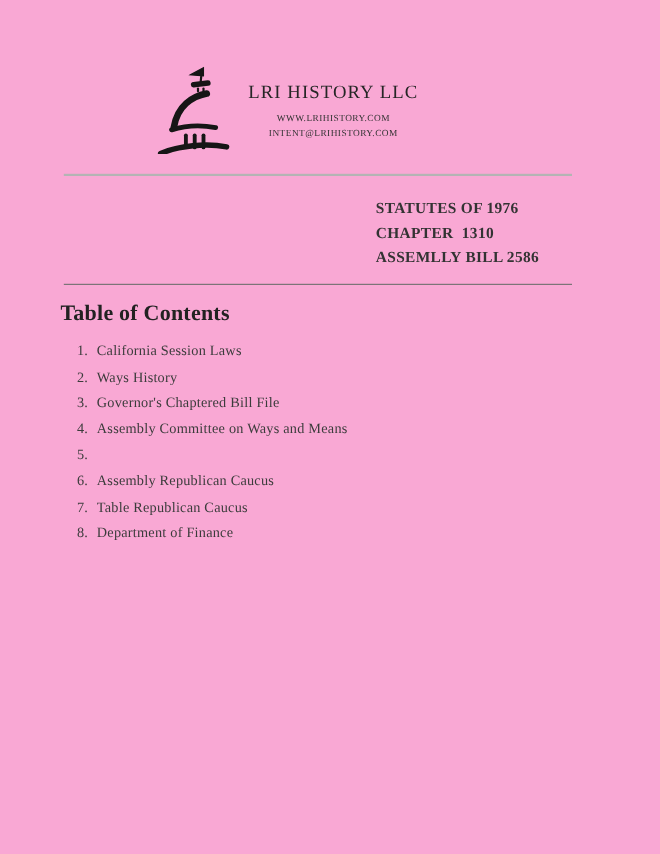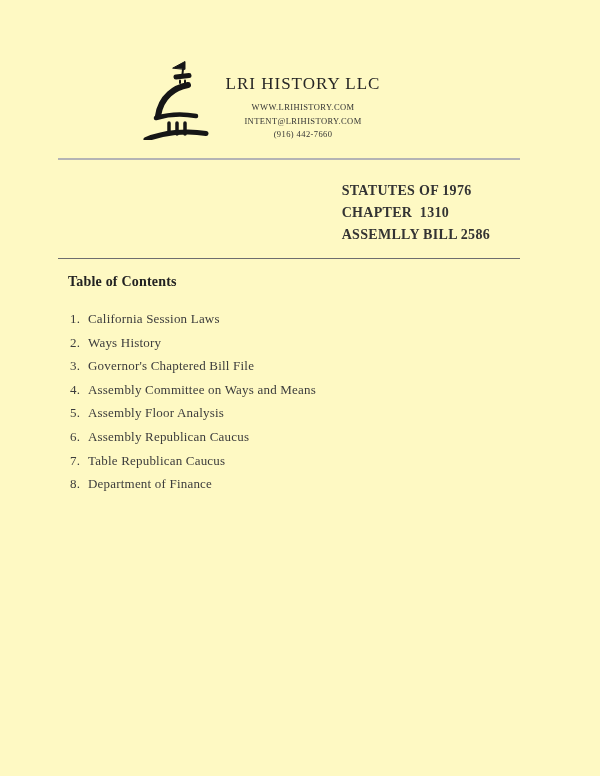--- a/index.html
+++ b/index.html
@@ -1,21 +1,21 @@
 <!DOCTYPE html>
 <html><head>
 <meta charset="utf-8">
 <style>
   * { margin: 0; padding: 0; box-sizing: border-box; }
   html, body { background: #ffffff; }
   .page {
     position: relative;
     width: 600px;
     height: 776px;
-    background: #fef9c3;
+    background: #f9a8d4;
     font-family: "Liberation Serif", "DejaVu Serif", serif;
     color: #2f2f2f;
     overflow: hidden;
   }
 
   
   .header { position: absolute; top: 60px; left: 143px; display: flex; }
   .logo { width: 66px; height: 80px; flex: 0 0 auto; }
   .header-text {
     position: absolute;
@@ -64,22 +64,22 @@
     font-weight: bold;
     line-height: 22px;
     letter-spacing: 0.3px;
     color: #333333;
     white-space: pre;
   }
 
   
   .toc-title {
     position: absolute;
-    top: 274px; left: 68px;
-    font-size: 14px;
+    top: 274px; left: 55px;
+    font-size: 20px;
     font-weight: bold;
     letter-spacing: 0.2px;
     color: #222222;
   }
   .toc-list {
     position: absolute;
     top: 311px; left: 70px;
     list-style: none;
   }
   .toc-item {
@@ -120,21 +120,20 @@
         <path d="M42 63 L42 74" stroke-width="3.5"></path>
 
         <path d="M3 79.5 C 20 72.5, 44 70, 63 73.5" stroke-width="5"></path>
       </g>
     </svg>
 
     <div class="header-text">
       <div class="company-name">LRI HISTORY LLC</div>
       <div class="contact-line">WWW.LRIHISTORY.COM</div>
       <div class="contact-line">INTENT@LRIHISTORY.COM</div>
-      <div class="contact-line">(916) 442-7660</div>
     </div>
   </div>
 
   <div class="rule-top"></div>
 
   <div class="case-reference">
     <div class="statute-line">STATUTES OF 1976</div>
     <div class="statute-line">CHAPTER  1310</div>
     <div class="statute-line">ASSEMLLY BILL 2586</div>
   </div>
@@ -155,21 +154,20 @@
     <li class="toc-item">
       <span class="toc-item-number">3.</span>
       <span class="toc-item-label">Governor's Chaptered Bill File</span>
     </li>
     <li class="toc-item">
       <span class="toc-item-number">4.</span>
       <span class="toc-item-label">Assembly Committee on Ways and Means</span>
     </li>
     <li class="toc-item">
       <span class="toc-item-number">5.</span>
-      <span class="toc-item-label">Assembly Floor Analysis</span>
     </li>
     <li class="toc-item">
       <span class="toc-item-number">6.</span>
       <span class="toc-item-label">Assembly Republican Caucus</span>
     </li>
     <li class="toc-item">
       <span class="toc-item-number">7.</span>
       <span class="toc-item-label">Table Republican Caucus</span>
     </li>
     <li class="toc-item">

